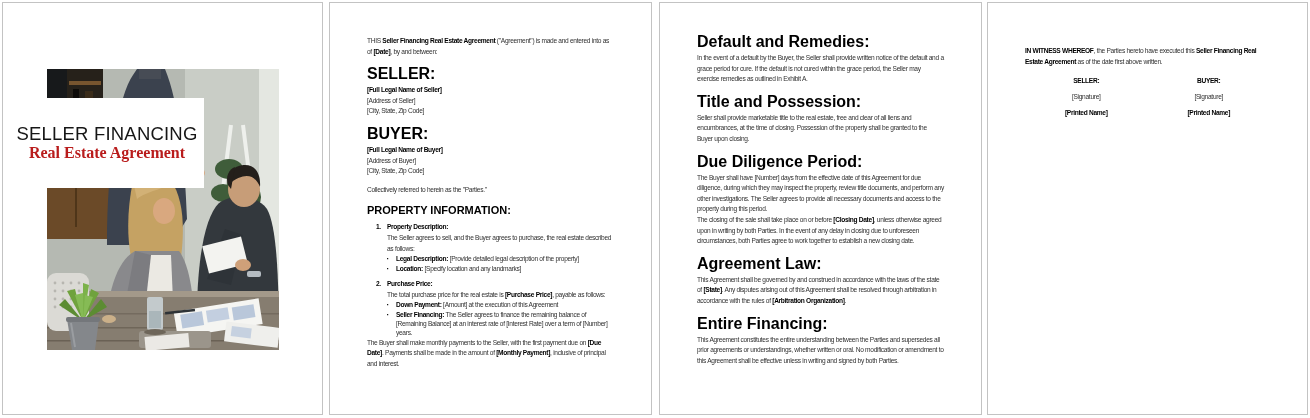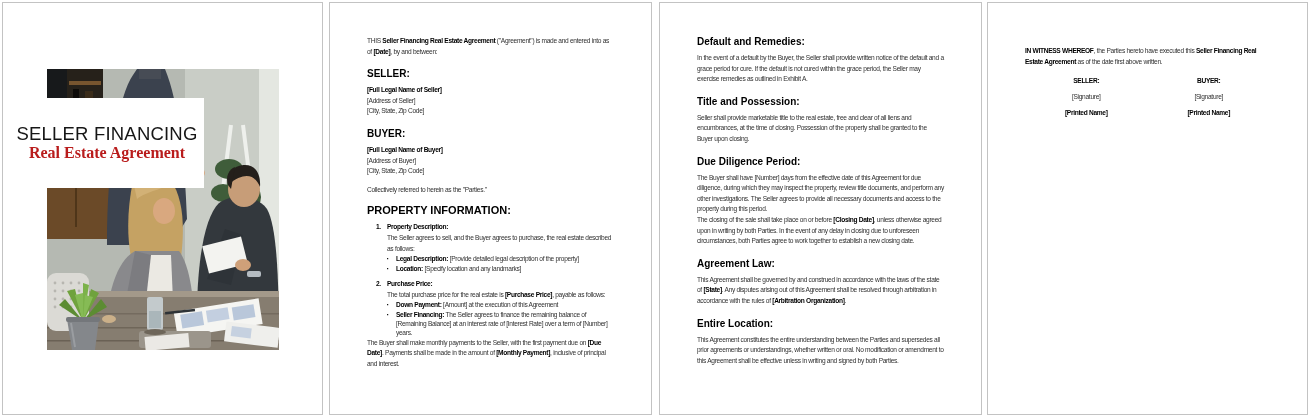--- a/index.html
+++ b/index.html
@@ -20,21 +20,21 @@
   
   .doc {
     padding:33px 37px 0 37px;
     font-size:6.6px; line-height:10.6px; letter-spacing:-0.3px;
     color:#303030;
   }
   .doc4 { padding-top:43px; }
   .b, .bold { font-weight:bold; color:#000; }
   h3.sec {
     font-family:"Liberation Sans", sans-serif;
-    font-size:10px; line-height:11px; letter-spacing:0;
+    font-size:16px; line-height:11px; letter-spacing:0;
     color:#000; margin:11px 0 6px 0; font-weight:bold;
   }
   h3.sec.first { margin-top:0; }
   h3.sec.mt10 { margin-top:10px; }
   h3.big { font-size:11px; }
   p.para { margin:0; }
   p.mt8 { margin-top:8px; }
   .addr div { line-height:10.6px; }
 
   
@@ -293,21 +293,21 @@
     <p class="para"><span>Seller shall provide marketable title to the real estate, free and clear of all liens and encumbrances, at the time of closing. Possession of the property shall be granted to the Buyer upon closing.</span></p>
 
     <h3 class="sec">Due Diligence Period:</h3>
     <p class="para"><span>The Buyer shall have [Number] days from the effective date of this Agreement for due diligence, during which they may inspect the property, review title documents, and perform any other investigations. The Seller agrees to provide all necessary documents and access to the property during this period.</span></p>
 
     <p class="para"><span>The closing of the sale shall take place on or before </span><span class="bold">[Closing Date]</span><span>, unless otherwise agreed upon in writing by both Parties. In the event of any delay in closing due to unforeseen circumstances, both Parties agree to work together to establish a new closing date.</span></p>
 
     <h3 class="sec">Agreement Law:</h3>
     <p class="para"><span>This Agreement shall be governed by and construed in accordance with the laws of the state of </span><span class="bold">[State]</span><span>. Any disputes arising out of this Agreement shall be resolved through arbitration in accordance with the rules of </span><span class="bold">[Arbitration Organization]</span><span>.</span></p>
 
-    <h3 class="sec">Entire Location:</h3>
+    <h3 class="sec">Entire Financing:</h3>
     <p class="para"><span>This Agreement constitutes the entire understanding between the Parties and supersedes all prior agreements or understandings, whether written or oral. No modification or amendment to this Agreement shall be effective unless in writing and signed by both Parties.</span></p>
   </div>
 </div>
 
 <div class="page" id="page4">
   <div class="doc doc4">
     <p class="para"><span class="bold">IN WITNESS WHEREOF</span><span>, the Parties hereto have executed this </span><span class="bold">Seller Financing Real Estate Agreement</span><span> as of the date first above written.</span></p>
     <div class="sig-cols">
       <div class="sig-col">
         <div class="b">SELLER:</div>

